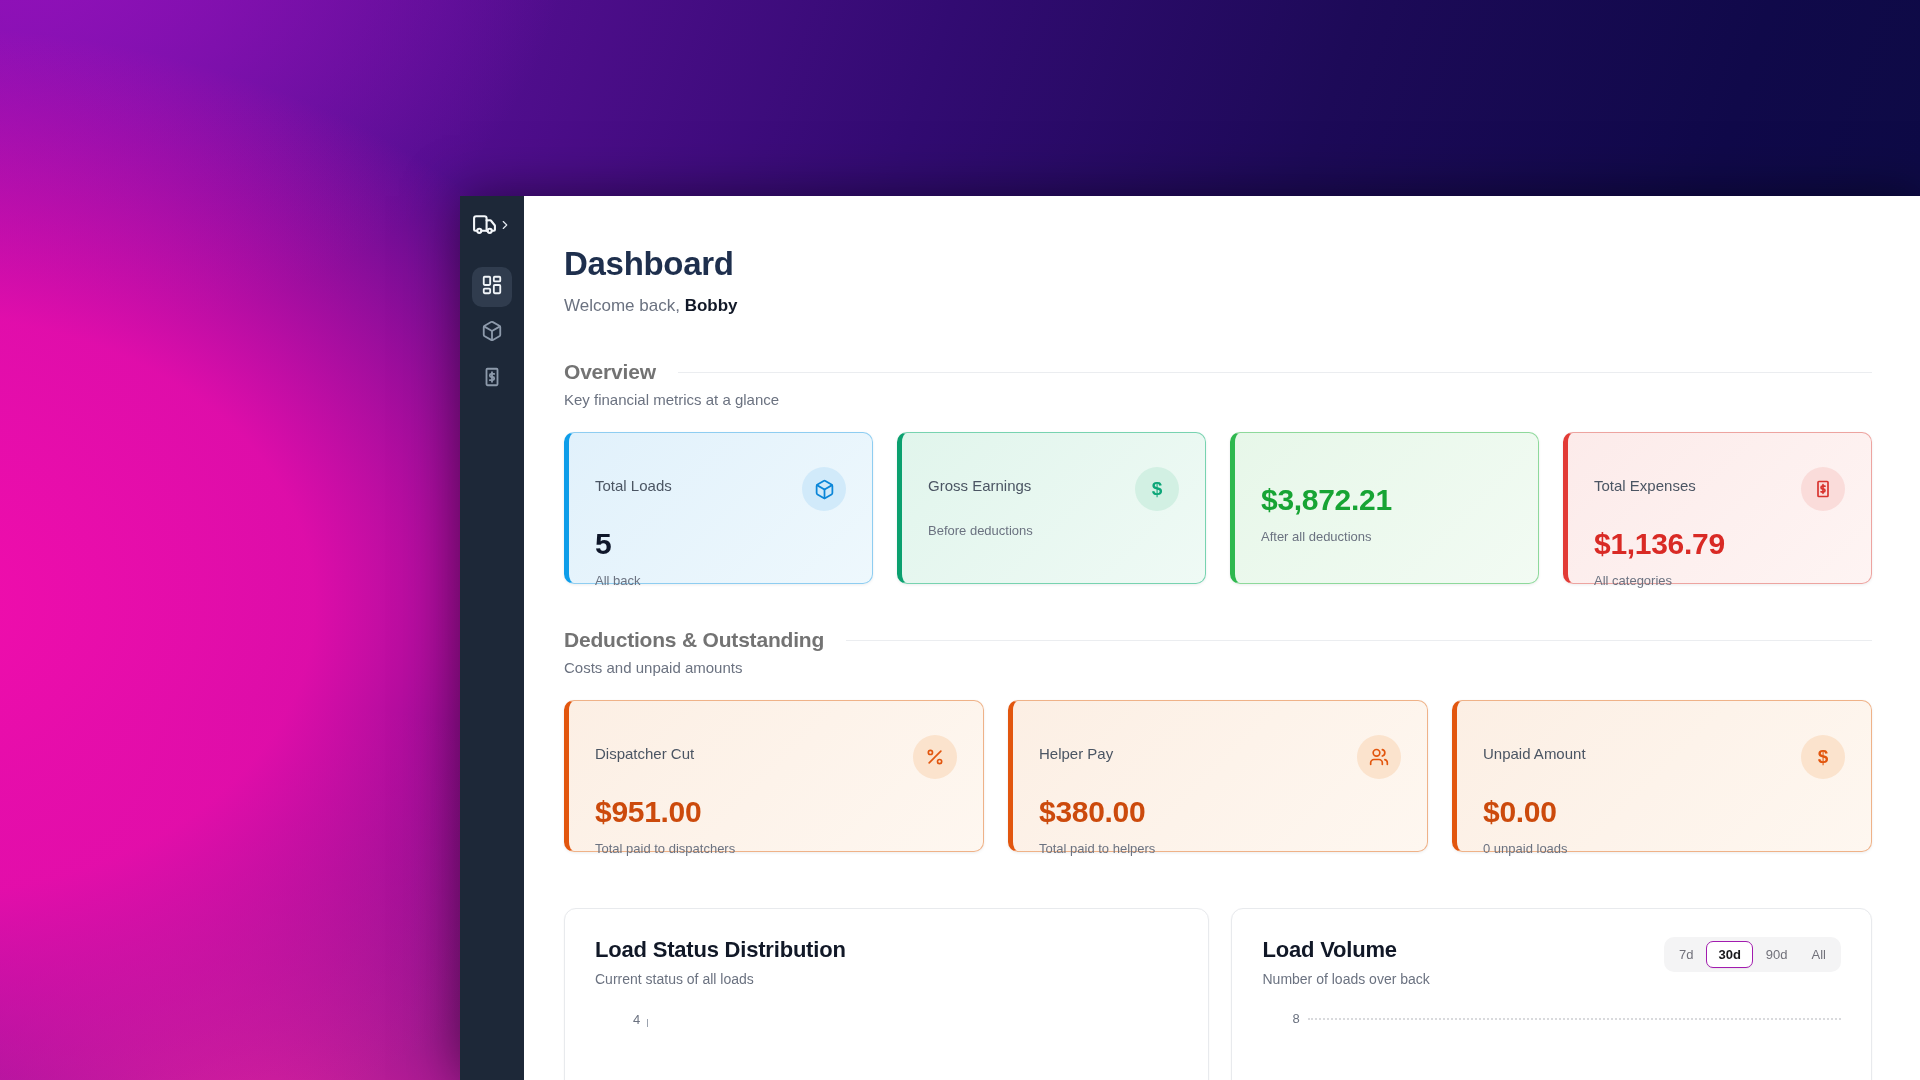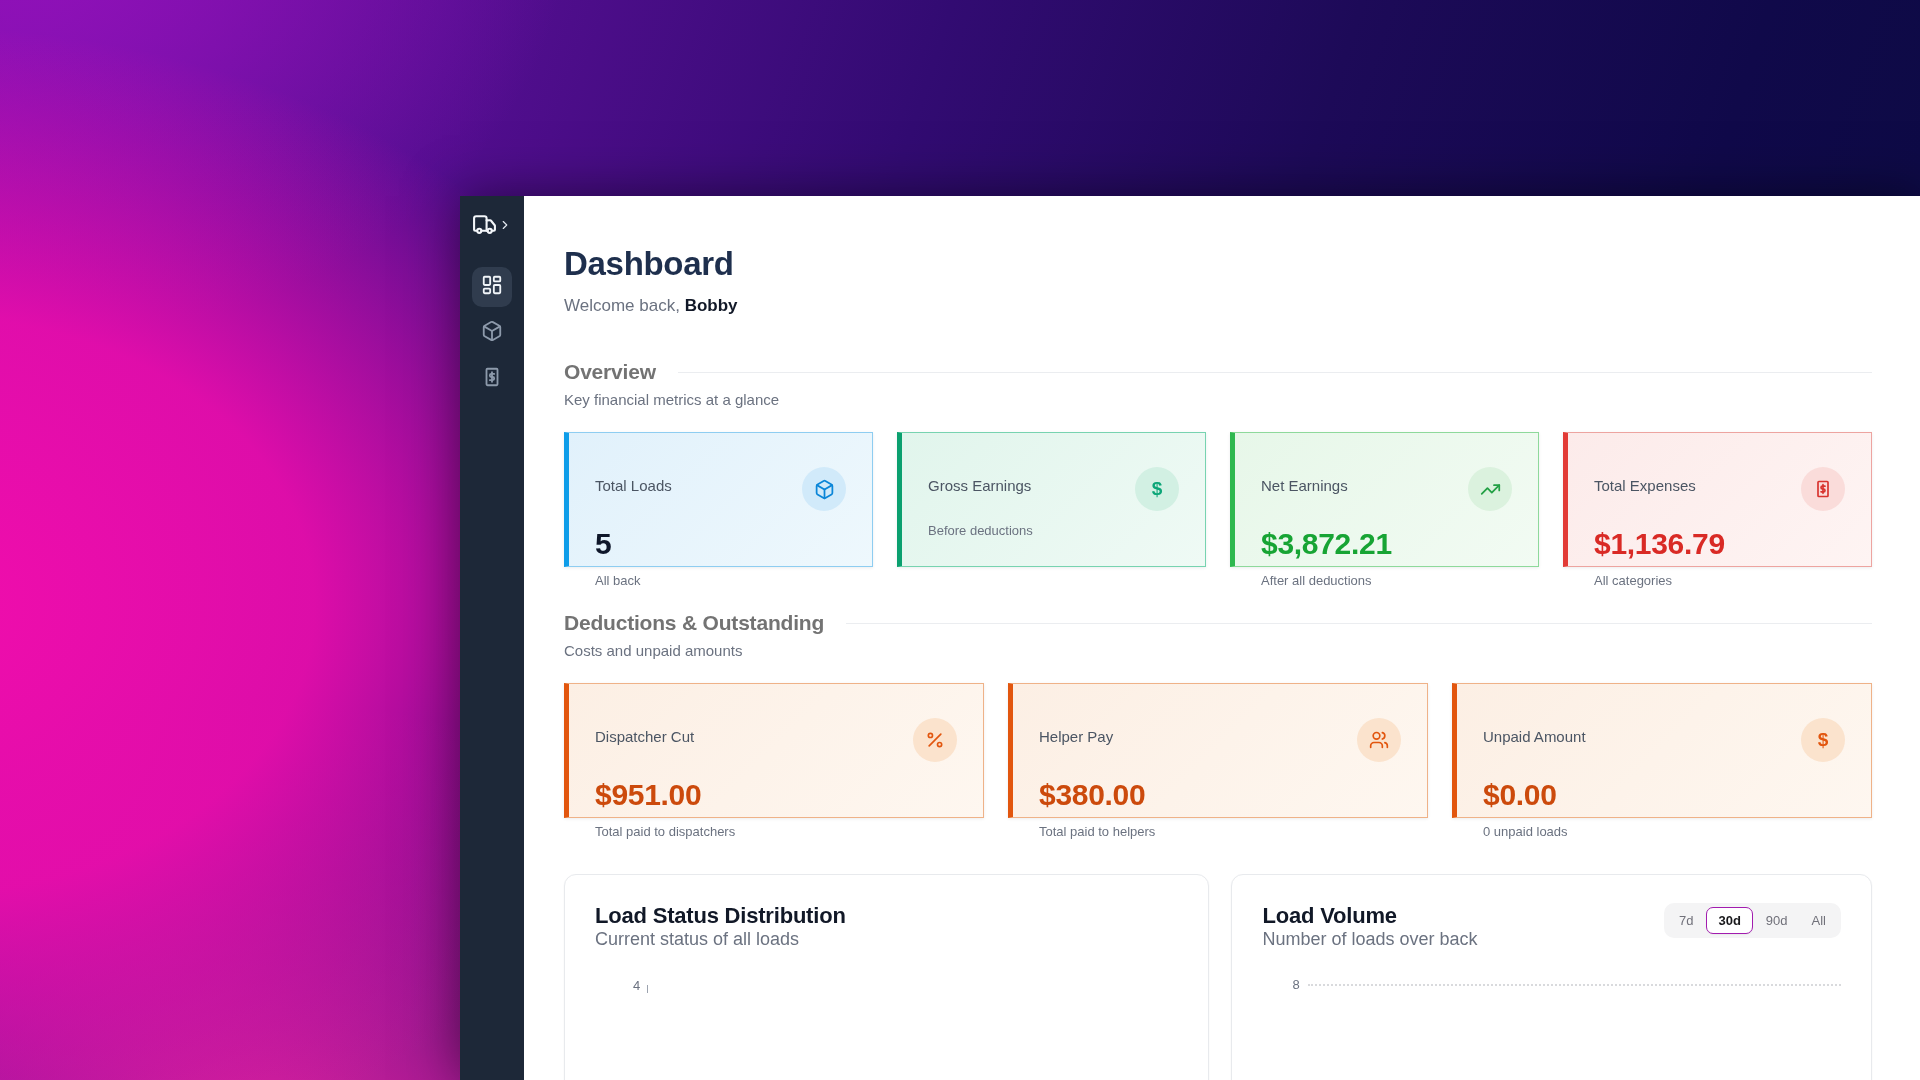--- a/index.html
+++ b/index.html
@@ -39,21 +39,21 @@
   .section { margin-top:44px; }
   .section-head { display:flex; align-items:center; }
   .section-title { font-size:21px; font-weight:700; color:#737373; letter-spacing:-.2px; white-space:nowrap; }
   .section-rule { flex:1; height:1px; background:#ebedf0; margin-left:22px; }
   .section-sub { margin-top:7px; font-size:15px; color:#6b7280; }
   
   .cards { display:grid; gap:24px; margin-top:24px; }
   .cards.four { grid-template-columns:repeat(4,1fr); }
   .cards.three { grid-template-columns:repeat(3,1fr); }
   .metric-card {
-    position:relative; border-radius:0; height:135px; padding:34px 26px 0 26px;
+    position:relative; border-radius:10px; height:152px; padding:34px 26px 0 26px;
     border:1px solid; border-left:5px solid; box-shadow:0 1px 3px rgba(15,23,42,.08);
   }
   .metric-top { display:flex; justify-content:space-between; align-items:flex-start; }
   .metric-label { font-size:15px; color:#4b5563; padding-top:10px; }
   .icon-bubble {
     width:44px; height:44px; border-radius:50%; display:flex; align-items:center; justify-content:center;
     font-size:19px; font-weight:700;
   }
   .metric-value { margin-top:16px; font-size:30px; font-weight:800; letter-spacing:-.3px; }
   .metric-sub { margin-top:12px; font-size:13px; color:#6b7280; }
@@ -73,21 +73,21 @@
   .v-red    { color:#d92a25; }
   .v-orange { color:#cc4a0c; }
   
   .charts-row { display:grid; grid-template-columns:646fr 641fr; gap:22px; margin-top:56px; }
   .chart-card {
     background:#fff; border:1px solid #e8eaed; border-radius:12px; height:340px;
     padding:28px 30px; box-shadow:0 1px 2px rgba(15,23,42,.05); position:relative;
   }
   .chart-head { display:flex; justify-content:space-between; align-items:flex-start; }
   .chart-title { font-size:22px; font-weight:700; color:#111827; letter-spacing:-.2px; }
-  .chart-sub { font-size:18px; color:#6b7280; }
+  .chart-sub { margin-top:8px; font-size:14px; color:#6b7280; }
   .range-group {
     display:flex; align-items:center; background:#f4f4f5; border-radius:10px; padding:4px; gap:2px;
   }
   .range-btn {
     border:none; background:transparent; font-family:inherit; font-size:13px; color:#71717a;
     padding:5px 11px; border-radius:7px; cursor:pointer;text-align:center;
   }
   .range-btn.active { background:#ffffff; color:#18181b; font-weight:600; border:1px solid #a21caf; box-shadow:0 1px 1px rgba(0,0,0,.04); }
   .axis-stub { position:absolute; top:102px; left:60px; right:30px; display:flex; align-items:center; }
   .axis-num { font-size:13px; color:#6b7280; }
@@ -182,29 +182,20 @@
 
           <div class="metric-card t-teal">
             <div class="metric-top">
               <span class="metric-label">Gross Earnings</span>
               <span class="icon-bubble ib-teal">$</span>
             </div>
             <div class="metric-sub">Before deductions</div>
           </div>
 
           <div class="metric-card t-green">
-            <div class="metric-top">
-              <span class="metric-label">Net Earnings</span>
-              <span class="icon-bubble ib-green">
-                <svg width="21" height="21" viewBox="0 0 24 24">
-                    <polyline points="22 7 13.5 15.5 8.5 10.5 2 17"></polyline>
-                    <polyline points="16 7 22 7 22 13"></polyline>
-                  </svg>
-              </span>
-            </div>
             <div class="metric-value v-green">$3,872.21</div>
             <div class="metric-sub">After all deductions</div>
           </div>
 
           <div class="metric-card t-red">
             <div class="metric-top">
               <span class="metric-label">Total Expenses</span>
               <span class="icon-bubble ib-red">
                 <svg width="20" height="20" viewBox="0 0 24 24">
                     <rect x="6" y="3" width="12" height="18" rx="1"></rect>

